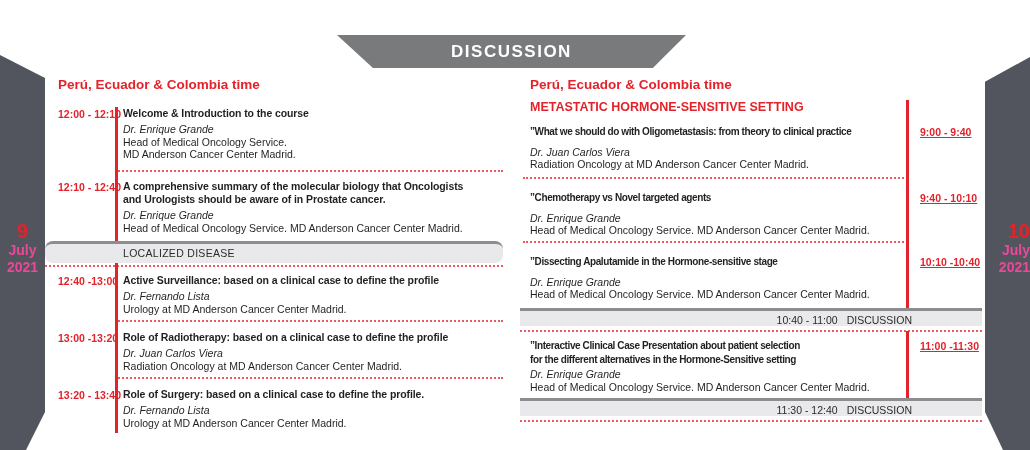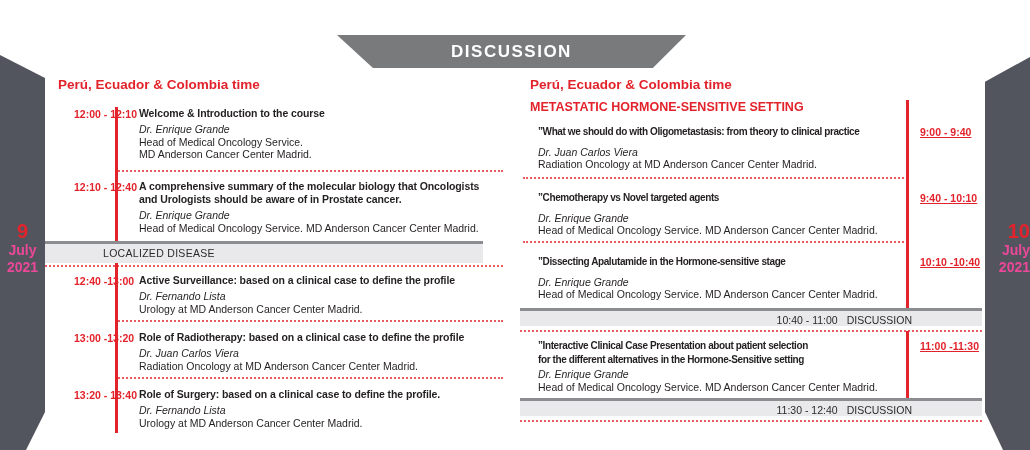--- a/index.html
+++ b/index.html
@@ -27,47 +27,47 @@
   .sect-hdr{position:absolute;left:530px;top:100px;font-size:12.5px;font-weight:bold;color:#e3232b;white-space:nowrap;}
 
   
   .vline{position:absolute;width:3px;background:#e3232b;z-index:1;}
   .vline-l{left:115px;top:107px;height:326px;}
   .vline-r1{left:906px;top:100px;height:208px;}
   .vline-r2{left:906px;top:331px;height:67px;}
 
   
   .sess{position:absolute;z-index:2;}
-  .sess-l{left:58px;width:445px;margin-left:16px;}
+  .sess-l{left:58px;width:445px;}
   .sess-r{left:530px;width:452px;}
   .sess .time{position:absolute;top:1px;font-size:10.5px;font-weight:bold;color:#e3232b;white-space:nowrap;}
   .sess-l .time{left:0;width:54px;text-align:right;}
   .sess-r .time{left:390px;width:70px;text-align:left;text-decoration:underline;}
   .sess-l .body{margin-left:65px;}
-  .sess-r .body{margin-left:8px;width:376px;}
+  .sess-r .body{margin-left:0;width:376px;}
   .tl{font-weight:bold;white-space:nowrap;}
   .sess-l .tl{font-size:10.5px;line-height:13px;letter-spacing:-0.1px;}
   .sess-r .tl{font-size:10px;line-height:13.5px;letter-spacing:-0.4px;}
   .speaker{font-style:italic;font-size:10.5px;line-height:12.5px;margin-top:3px;white-space:nowrap;}
   .sess-r .speaker{margin-top:7px;}
   .rl{font-size:10.5px;line-height:12.5px;white-space:nowrap;}
   .tl:empty,.rl:empty{display:none;}
 
   
   .dotted{position:absolute;height:0;border-top:2px dotted rgba(227,35,43,0.75);z-index:1;}
   .dot-l{left:115px;width:388px;}
   .dot-r{left:523px;width:385px;}
   .dot-band-l{left:45px;width:458px;}
   .dot-band-r{left:520px;width:462px;}
 
   
   .band{position:absolute;background:#e9e9eb;border-top:3px solid #8b8d90;z-index:2;
         font-size:10.5px;color:#2b2b2b;}
-  .band-l{left:45px;top:241px;width:458px;height:19px;line-height:19px;padding-left:58px;
-          box-sizing:content-box;width:380px;letter-spacing:0.3px;}
+  .band-l{left:45px;top:241px;width:458px;height:19px;line-height:19px;padding-left:78px;
+          box-sizing:content-box;width:380px;letter-spacing:0.3px;border-radius:8px;}
   .band-r{left:520px;width:462px;height:18px;line-height:18px;text-align:right;box-sizing:border-box;padding-right:70px;}
   .band-r .b-time{margin-right:9px;}
 </style>
 </head>
 <body>
 
 <div class="canvas">
 
   <div class="banner">
     <span>DISCUSSION</span>

